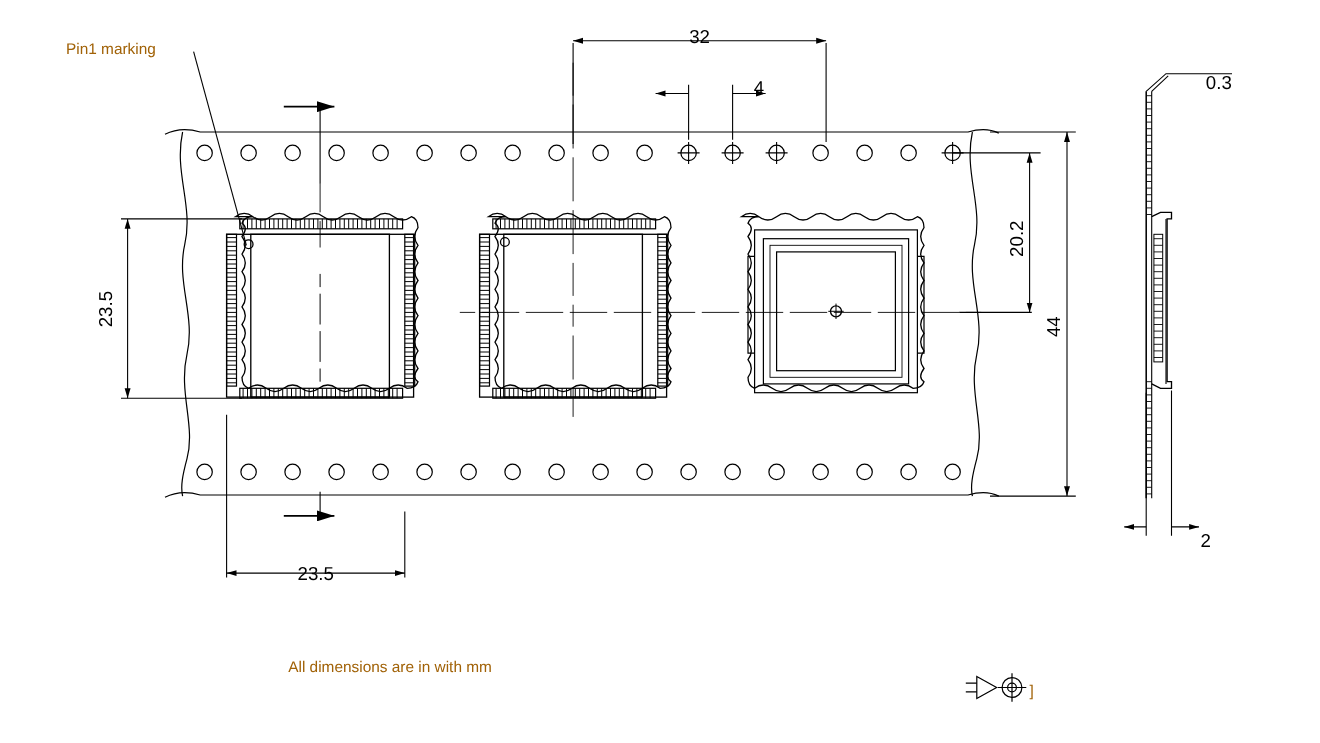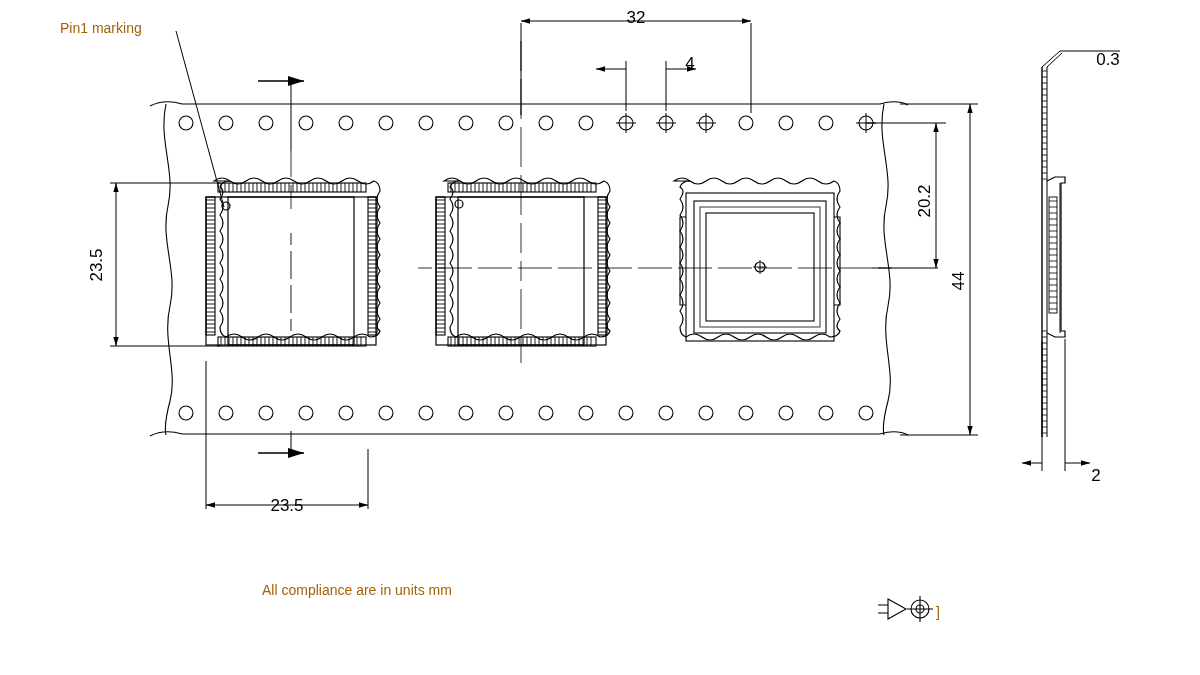--- a/index.html
+++ b/index.html
@@ -1,18 +1,18 @@
 <!DOCTYPE html>
 <html><head>
 <meta charset="utf-8">
 <style>
   html,body{margin:0;padding:0;background:#ffffff;}
   body{width:1200px;height:675px;position:relative;overflow:hidden;
        font-family:"Liberation Sans", sans-serif;color:#000;}
-  #canvas{position:absolute;left:0;top:1px;width:1200px;height:585px;border-radius:21px;}
+  #canvas{position:absolute;left:0;top:17px;width:1200px;height:585px;border-radius:21px;}
   .note{position:absolute;font-size:14px;line-height:22px;color:#a16207;white-space:pre;}
   svg{position:absolute;left:0;top:0;}
   text{font-family:"Liberation Sans", sans-serif;}
 </style>
 </head>
 <body>
 
 <div id="canvas">
 
 <svg width="1200" height="675" viewBox="0 0 1200 675">
@@ -255,18 +255,18 @@
   <text x="0" y="0" font-size="17" text-anchor="middle" transform="translate(102,264) rotate(-90)">23.5</text>
   <text x="287" y="510" font-size="17" text-anchor="middle">23.5</text>
   <text x="0" y="0" font-size="17" text-anchor="middle" transform="translate(930,200) rotate(-90)">20.2</text>
   <text x="0" y="0" font-size="17" text-anchor="middle" transform="translate(964,280) rotate(-90)">44</text>
   <text x="1108" y="64" font-size="17" text-anchor="middle">0.3</text>
   <text x="1096" y="480" font-size="17" text-anchor="middle">2</text>
 </svg>
 
 <div class="note" style="left:60px; top:16px;">Pin1 marking</div>
 
-<div class="note" style="left:262px; top:578px;">All compliance are in units mm</div>
+<div class="note" style="left:262px; top:578px;">All dimensions are in with mm</div>
 
 
 <div class="note" style="left:936px; top:600px;">]</div>
 
 </div>
 
 </body></html>

